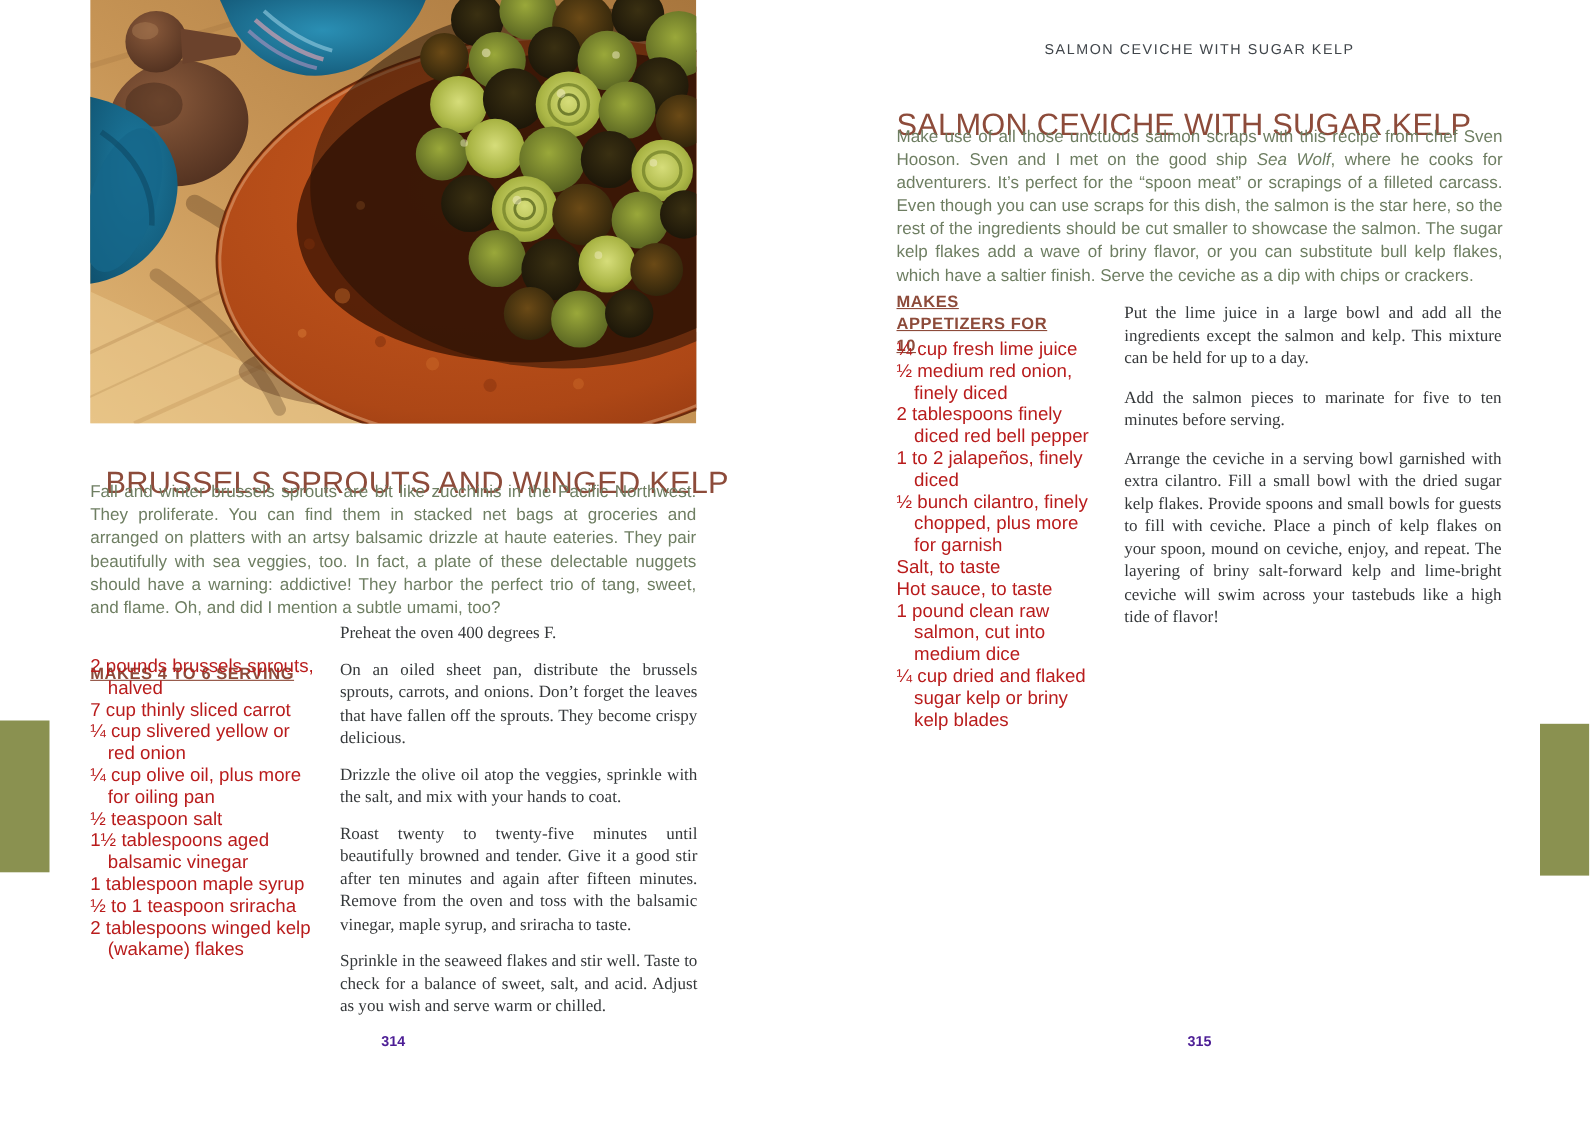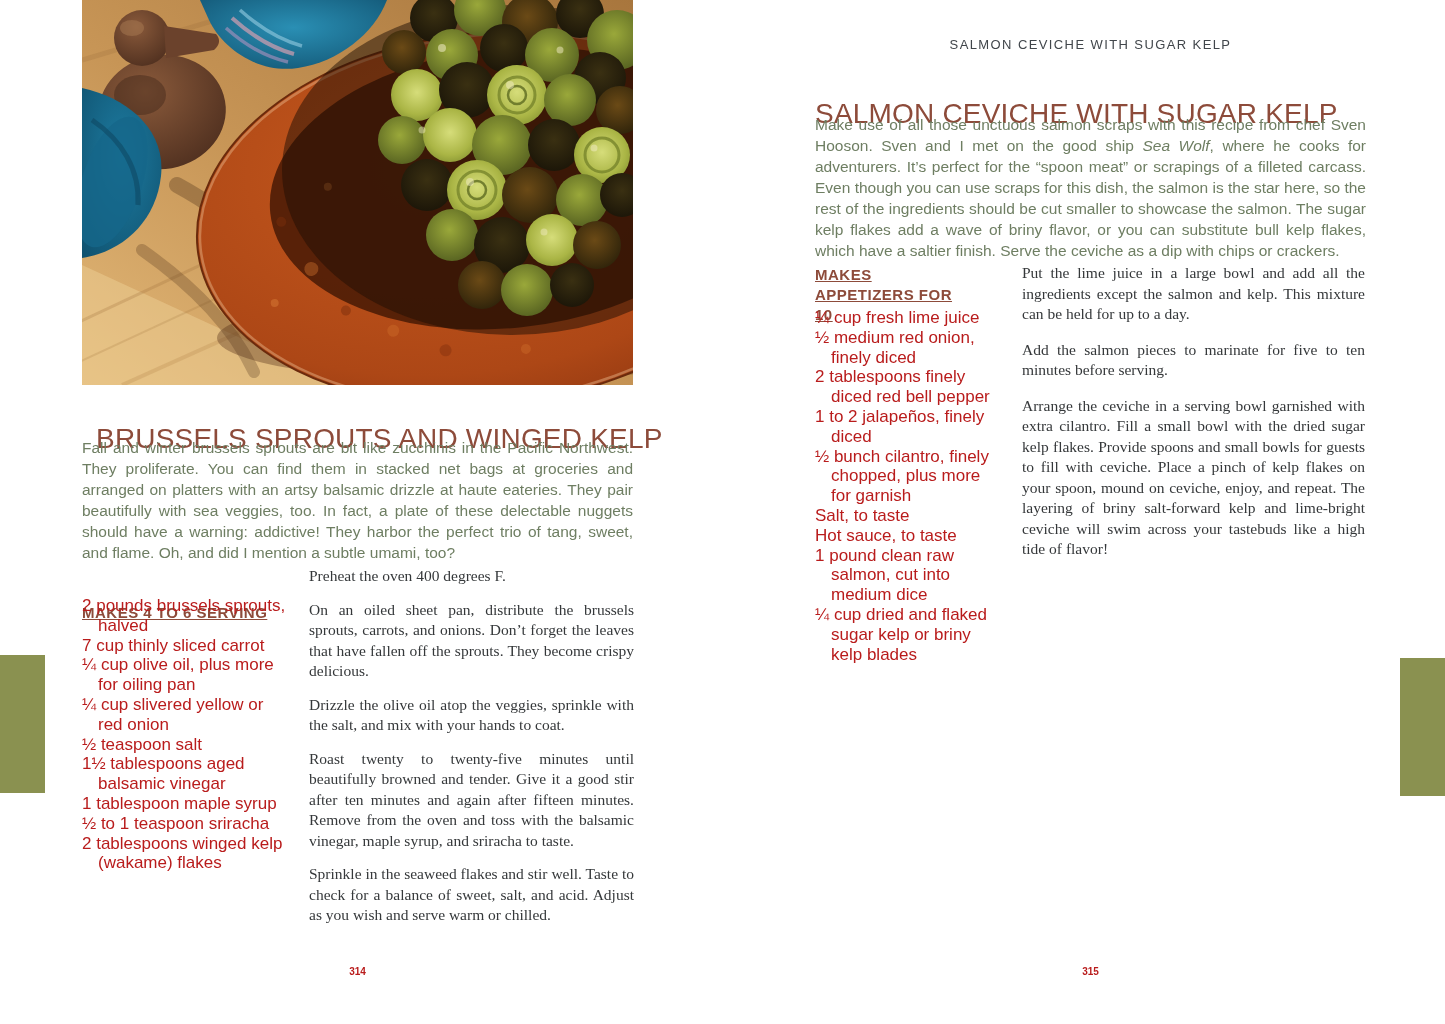--- a/index.html
+++ b/index.html
@@ -43,29 +43,29 @@
   .ingredients-right { left:815px; top:308px; width:178px; }
   .ing { padding-left:16px; text-indent:-16px; }
 
   .steps {
     position:absolute; font-family:"Liberation Serif", serif;
     font-size:15.5px; line-height:20.5px; color:#35383a; text-align:justify;
   }
   .steps-left  { left:293px;  top:566px; width:341px; }
   .steps-right { left:1022px; top:263px; width:343px; }
   .steps p { margin:0 0 13px 16px; }
-  .steps-right p { margin:0 0 15px 0; }
+  .steps-right p { margin:12px 0 15px 0; }
 
   .running-header {
     position:absolute; left:815px; top:37px; width:551px; text-align:center;
     font-size:13px; letter-spacing:1.4px; color:#41464b;
   }
   .page-number {
-    position:absolute; top:966px; text-align:center; font-size:10px;
-    font-weight:bold; color:#b91c1c;
+    position:absolute; top:939px; text-align:center; font-size:13px;
+    font-weight:bold; color:#4c1d95;
   }
   .pn-left  { left:82px;  width:551px; }
   .pn-right { left:815px; width:551px; }
 </style>
 </head>
 <body>
 
 <div class="stage">
 
   <div class="side-tab left"></div>
@@ -221,22 +221,22 @@
 
   <h1 class="recipe-title title-left">BRUSSELS SPROUTS AND WINGED KELP</h1>
 
   <div class="intro intro-left">Fall and winter brussels sprouts are bit like zucchinis in the Pacific Northwest. They proliferate. You can find them in stacked net bags at groceries and arranged on platters with an artsy balsamic drizzle at haute eateries. They pair beautifully with sea veggies, too. In fact, a plate of these delectable nuggets should have a warning: addictive! They harbor the perfect trio of tang, sweet, and flame. Oh, and did I mention a subtle umami, too?</div>
 
   <div class="yield yield-left">MAKES 4 TO 6 SERVING</div>
 
   <div class="ingredients ingredients-left">
     <div class="ing">2 pounds brussels sprouts, halved</div>
     <div class="ing">7 cup thinly sliced carrot</div>
+    <div class="ing">¼ cup slivered yellow or red onion</div>
     <div class="ing">¼ cup olive oil, plus more for oiling pan</div>
-    <div class="ing">¼ cup slivered yellow or red onion</div>
     <div class="ing">½ teaspoon salt</div>
     <div class="ing">1½ tablespoons aged balsamic vinegar</div>
     <div class="ing">1 tablespoon maple syrup</div>
     <div class="ing">½ to 1 teaspoon sriracha</div>
     <div class="ing">2 tablespoons winged kelp (wakame) flakes</div>
   </div>
 
   <div class="steps steps-left">
     <p>Preheat the oven 400 degrees F.</p>
     <p>On an oiled sheet pan, distribute the brussels sprouts, carrots, and onions. Don’t forget the leaves that have fallen off the sprouts. They become crispy delicious.</p>

